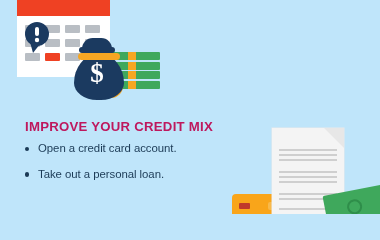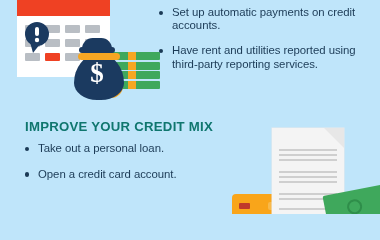--- a/index.html
+++ b/index.html
@@ -46,21 +46,21 @@
     background: #1b3a55;
   }
 
   #top-right-list { left: 159px; top: 6px; width: 216px; }
   #top-right-list .bullet-item { margin-bottom: 12px; }
 
   .section-heading {
     position: absolute;
     left: 25px;
     top: 119px;
-    color: #0f766e;
+    color: #be185d;
     font-size: 13.2px;
     font-weight: bold;
     letter-spacing: 0.25px;
     line-height: 15px;
   }
 
   #credit-mix-list { left: 25px; top: 142px; width: 215px; }
   #credit-mix-list .bullet-item { margin-bottom: 12.5px; }
 
   
@@ -308,41 +308,31 @@
 
   <div id="coin"></div>
 
   <div id="money-bag">
     <div class="bag-body"></div>
     <div class="bag-knot"></div>
     <div class="bag-tie"></div>
     <div class="bag-dollar">$</div>
   </div>
 
-  <ul class="bullet-list" id="top-right-list">
+
+  <div class="section-heading">IMPROVE YOUR CREDIT MIX</div>
+
+  <ul class="bullet-list" id="credit-mix-list">
     <li class="bullet-item">
       <span class="dot"></span>
-      <span>Set up automatic payments on credit accounts.</span>
+      <span>Open a credit card account.</span>
     </li>
     <li class="bullet-item">
       <span class="dot"></span>
-      <span>Have rent and utilities reported using third-party reporting services.</span>
-    </li>
-  </ul>
-
-  <div class="section-heading">IMPROVE YOUR CREDIT MIX</div>
-
-  <ul class="bullet-list" id="credit-mix-list">
-    <li class="bullet-item">
-      <span class="dot"></span>
       <span>Take out a personal loan.</span>
-    </li>
-    <li class="bullet-item">
-      <span class="dot"></span>
-      <span>Open a credit card account.</span>
     </li>
   </ul>
 
   <div id="credit-card">
     <div class="mag"></div>
     <div class="chip"></div>
   </div>
 
   <div id="document">
     <div class="fold"></div>

